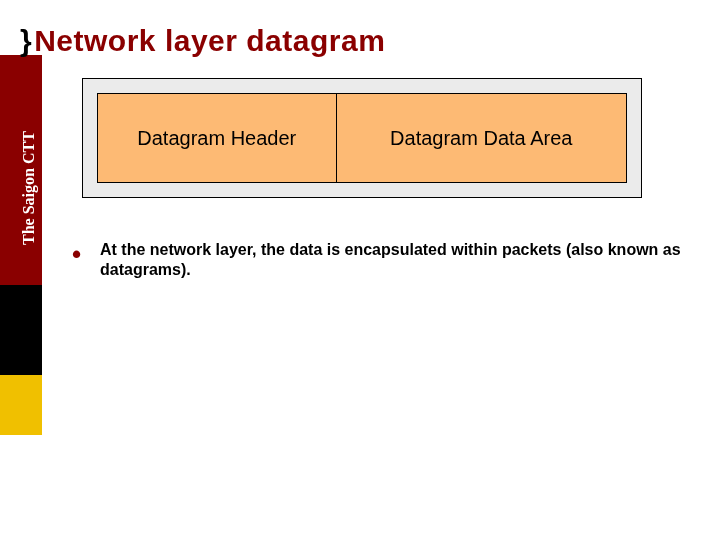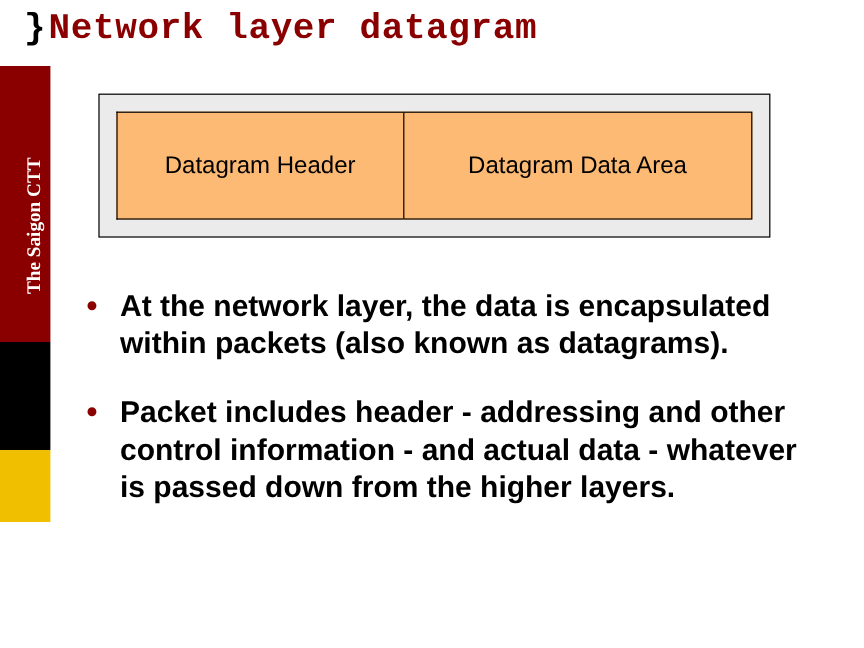--- a/index.html
+++ b/index.html
@@ -33,22 +33,22 @@
     font-family: "Times New Roman", serif;
     font-weight: bold;
     font-size: 16px;
     white-space: nowrap;
   }
   
   .rail-text { left: 20px; top: 245px; }
 
   .title {
     position: absolute;
-    left: 20px; top: 8px;
-    font-family: Liberation Mono, monospace;
+    left: 20px; top: 24px;
+    font-family: Liberation Sans, sans-serif;
     font-weight: bold;
     font-size: 30px;
     color: #8a0000;
     letter-spacing: 0.5px;
   }
   .title .brace {
     color: #000;
     font-weight: bold;
     margin-right: 2px;
   }
@@ -75,21 +75,21 @@
     color: #000;
     background: #fdba74;
   }
   .dg-header { width: 45%; border-right: none; }
   .dg-data   { width: 55%; }
 
   .bullets {
     position: absolute;
     left: 72px; top: 240px; right: 30px;
     font-family: Arial, sans-serif;
-    font-size: 25px;
+    font-size: 16px;
     font-weight: bold;
     color: #000;
     line-height: 1.25;
   }
   .bullets li {
     list-style: none;
     position: relative;
     padding-left: 28px;
     margin-bottom: 26px;
   }
@@ -122,16 +122,15 @@
 
   <div class="diagram">
     <div class="inner">
       <div class="dg-cell dg-header">Datagram Header</div>
       <div class="dg-cell dg-data">Datagram Data Area</div>
     </div>
   </div>
 
   <ul class="bullets">
     <li>At the network layer, the data is encapsulated within packets (also known as datagrams).</li>
-    <li>Packet includes header - addressing and other control information - and actual data - whatever is passed down from the higher layers.</li>
   </ul>
 
 </div>
 
 </body></html>

